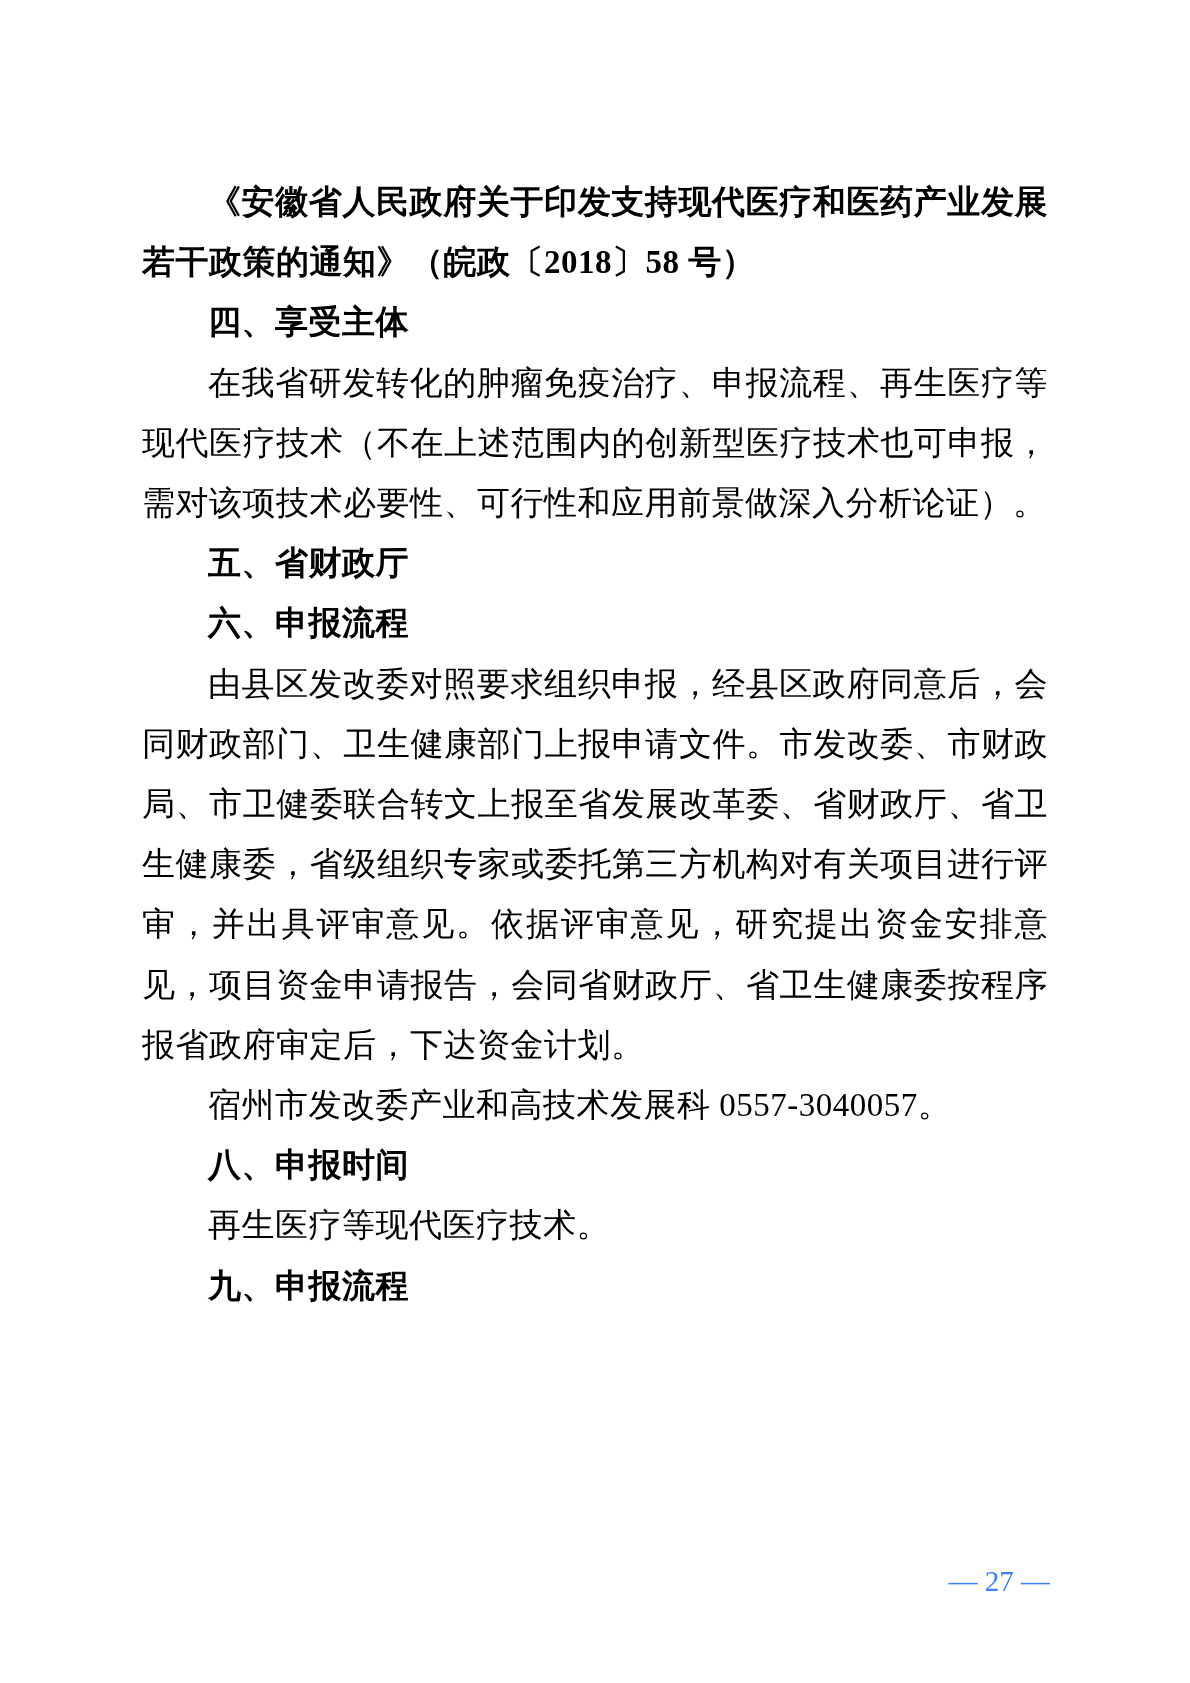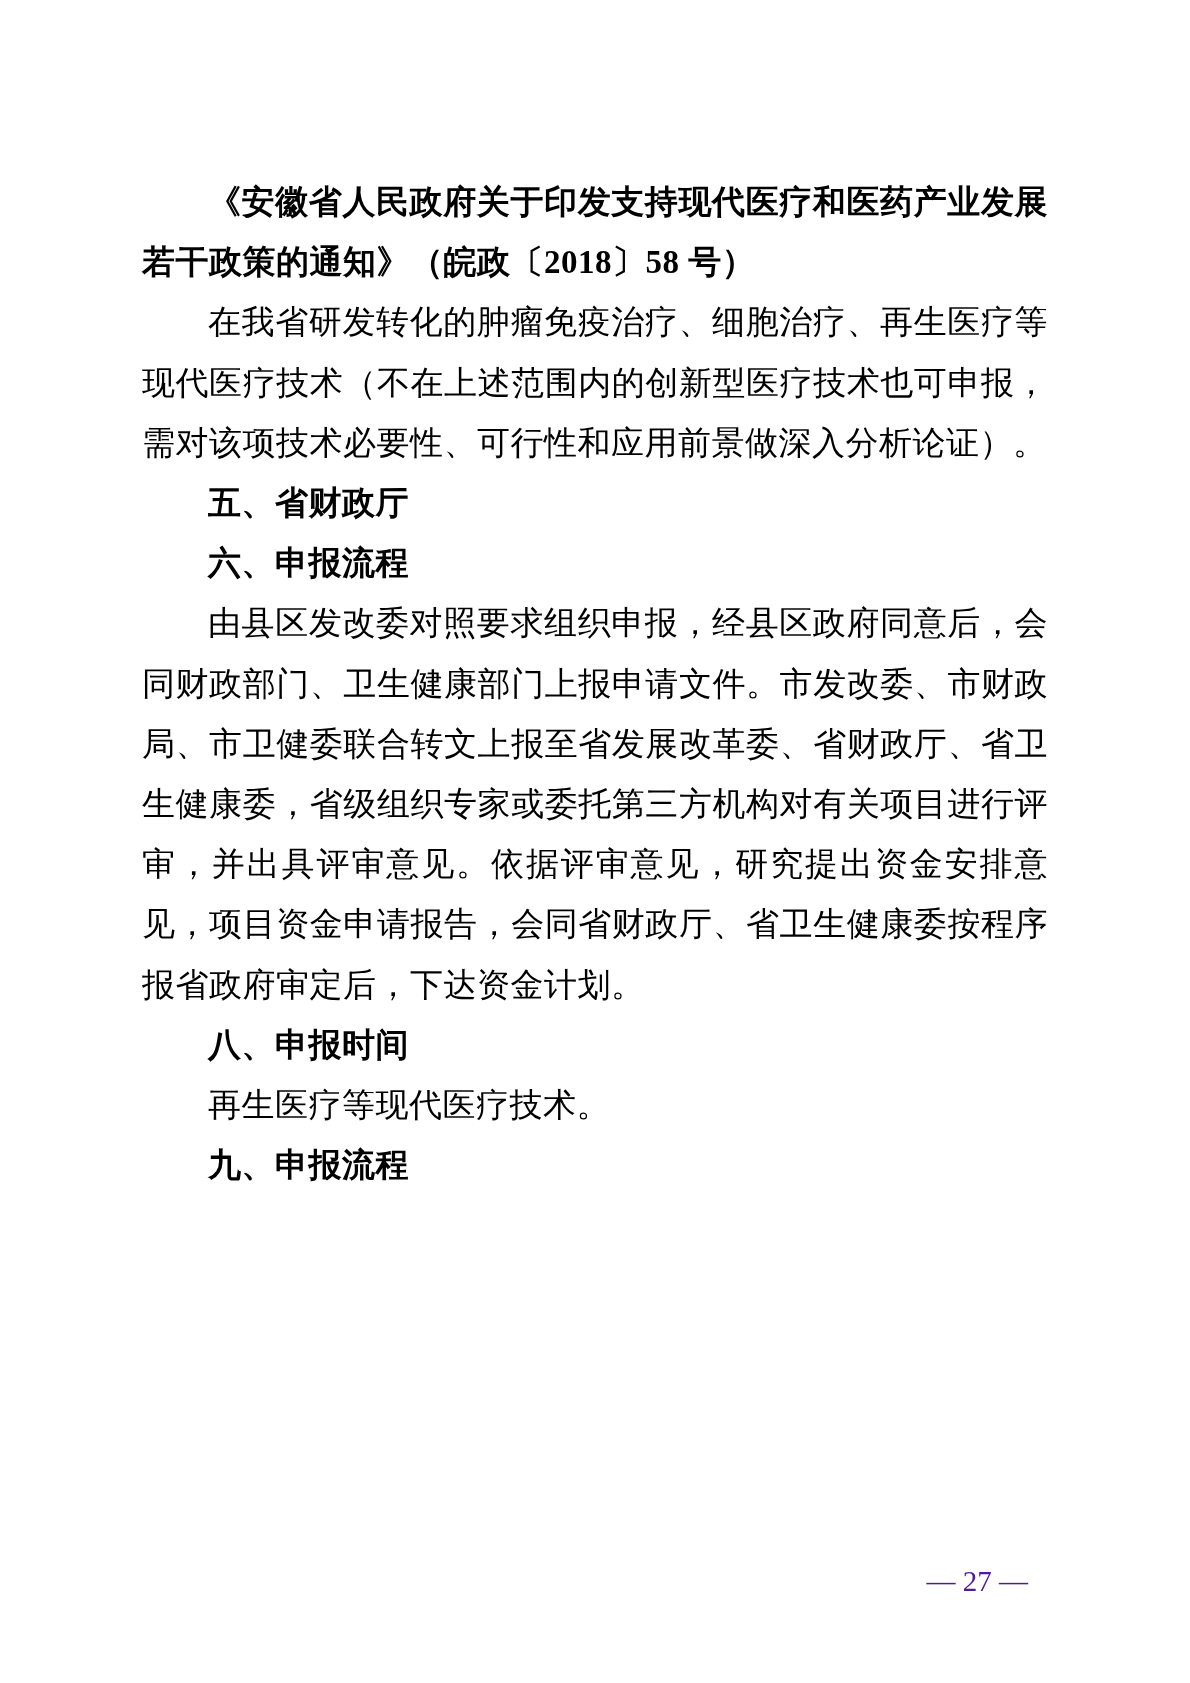--- a/index.html
+++ b/index.html
@@ -33,38 +33,40 @@
   }
   .content p.ref {
     font-weight: bold;
   }
   .content p.heading {
     font-weight: bold;
   }
   .footer {
     position: absolute;
     top: 1527px;
-    right: 162px;
+    right: 140px;
     font-size: 29px;
     line-height: 36px;
     font-family: "Liberation Serif", "DejaVu Serif", serif;
-    color: #4c1d95;
+    color: #3b82f6;
     white-space: pre;
   }
 </style>
 </head>
 <body>
 
 <div class="page">
   <div class="content">
       <p class="ref">《安徽省人民政府关于印发支持现代医疗和医药产业发展若干政策的通知》（皖政〔2018〕58 号）</p>
-      <p class="body">在我省研发转化的肿瘤免疫治疗、细胞治疗、再生医疗等现代医疗技术（不在上述范围内的创新型医疗技术也可申报，需对该项技术必要性、可行性和应用前景做深入分析论证）。</p>
+      <p class="heading">四、享受主体</p>
+      <p class="body">在我省研发转化的肿瘤免疫治疗、申报流程、再生医疗等现代医疗技术（不在上述范围内的创新型医疗技术也可申报，需对该项技术必要性、可行性和应用前景做深入分析论证）。</p>
       <p class="heading">五、省财政厅</p>
       <p class="heading">六、申报流程</p>
       <p class="body">由县区发改委对照要求组织申报，经县区政府同意后，会同财政部门、卫生健康部门上报申请文件。市发改委、市财政局、市卫健委联合转文上报至省发展改革委、省财政厅、省卫生健康委，省级组织专家或委托第三方机构对有关项目进行评审，并出具评审意见。依据评审意见，研究提出资金安排意见，项目资金申请报告，会同省财政厅、省卫生健康委按程序报省政府审定后，下达资金计划。</p>
+      <p class="body">宿州市发改委产业和高技术发展科 0557-3040057。</p>
       <p class="heading">八、申报时间</p>
       <p class="body">再生医疗等现代医疗技术。</p>
       <p class="heading">九、申报流程</p>
     </div>
   <div class="footer">
     <span>— 27 —</span>
   </div>
 </div>
 
 </body></html>

